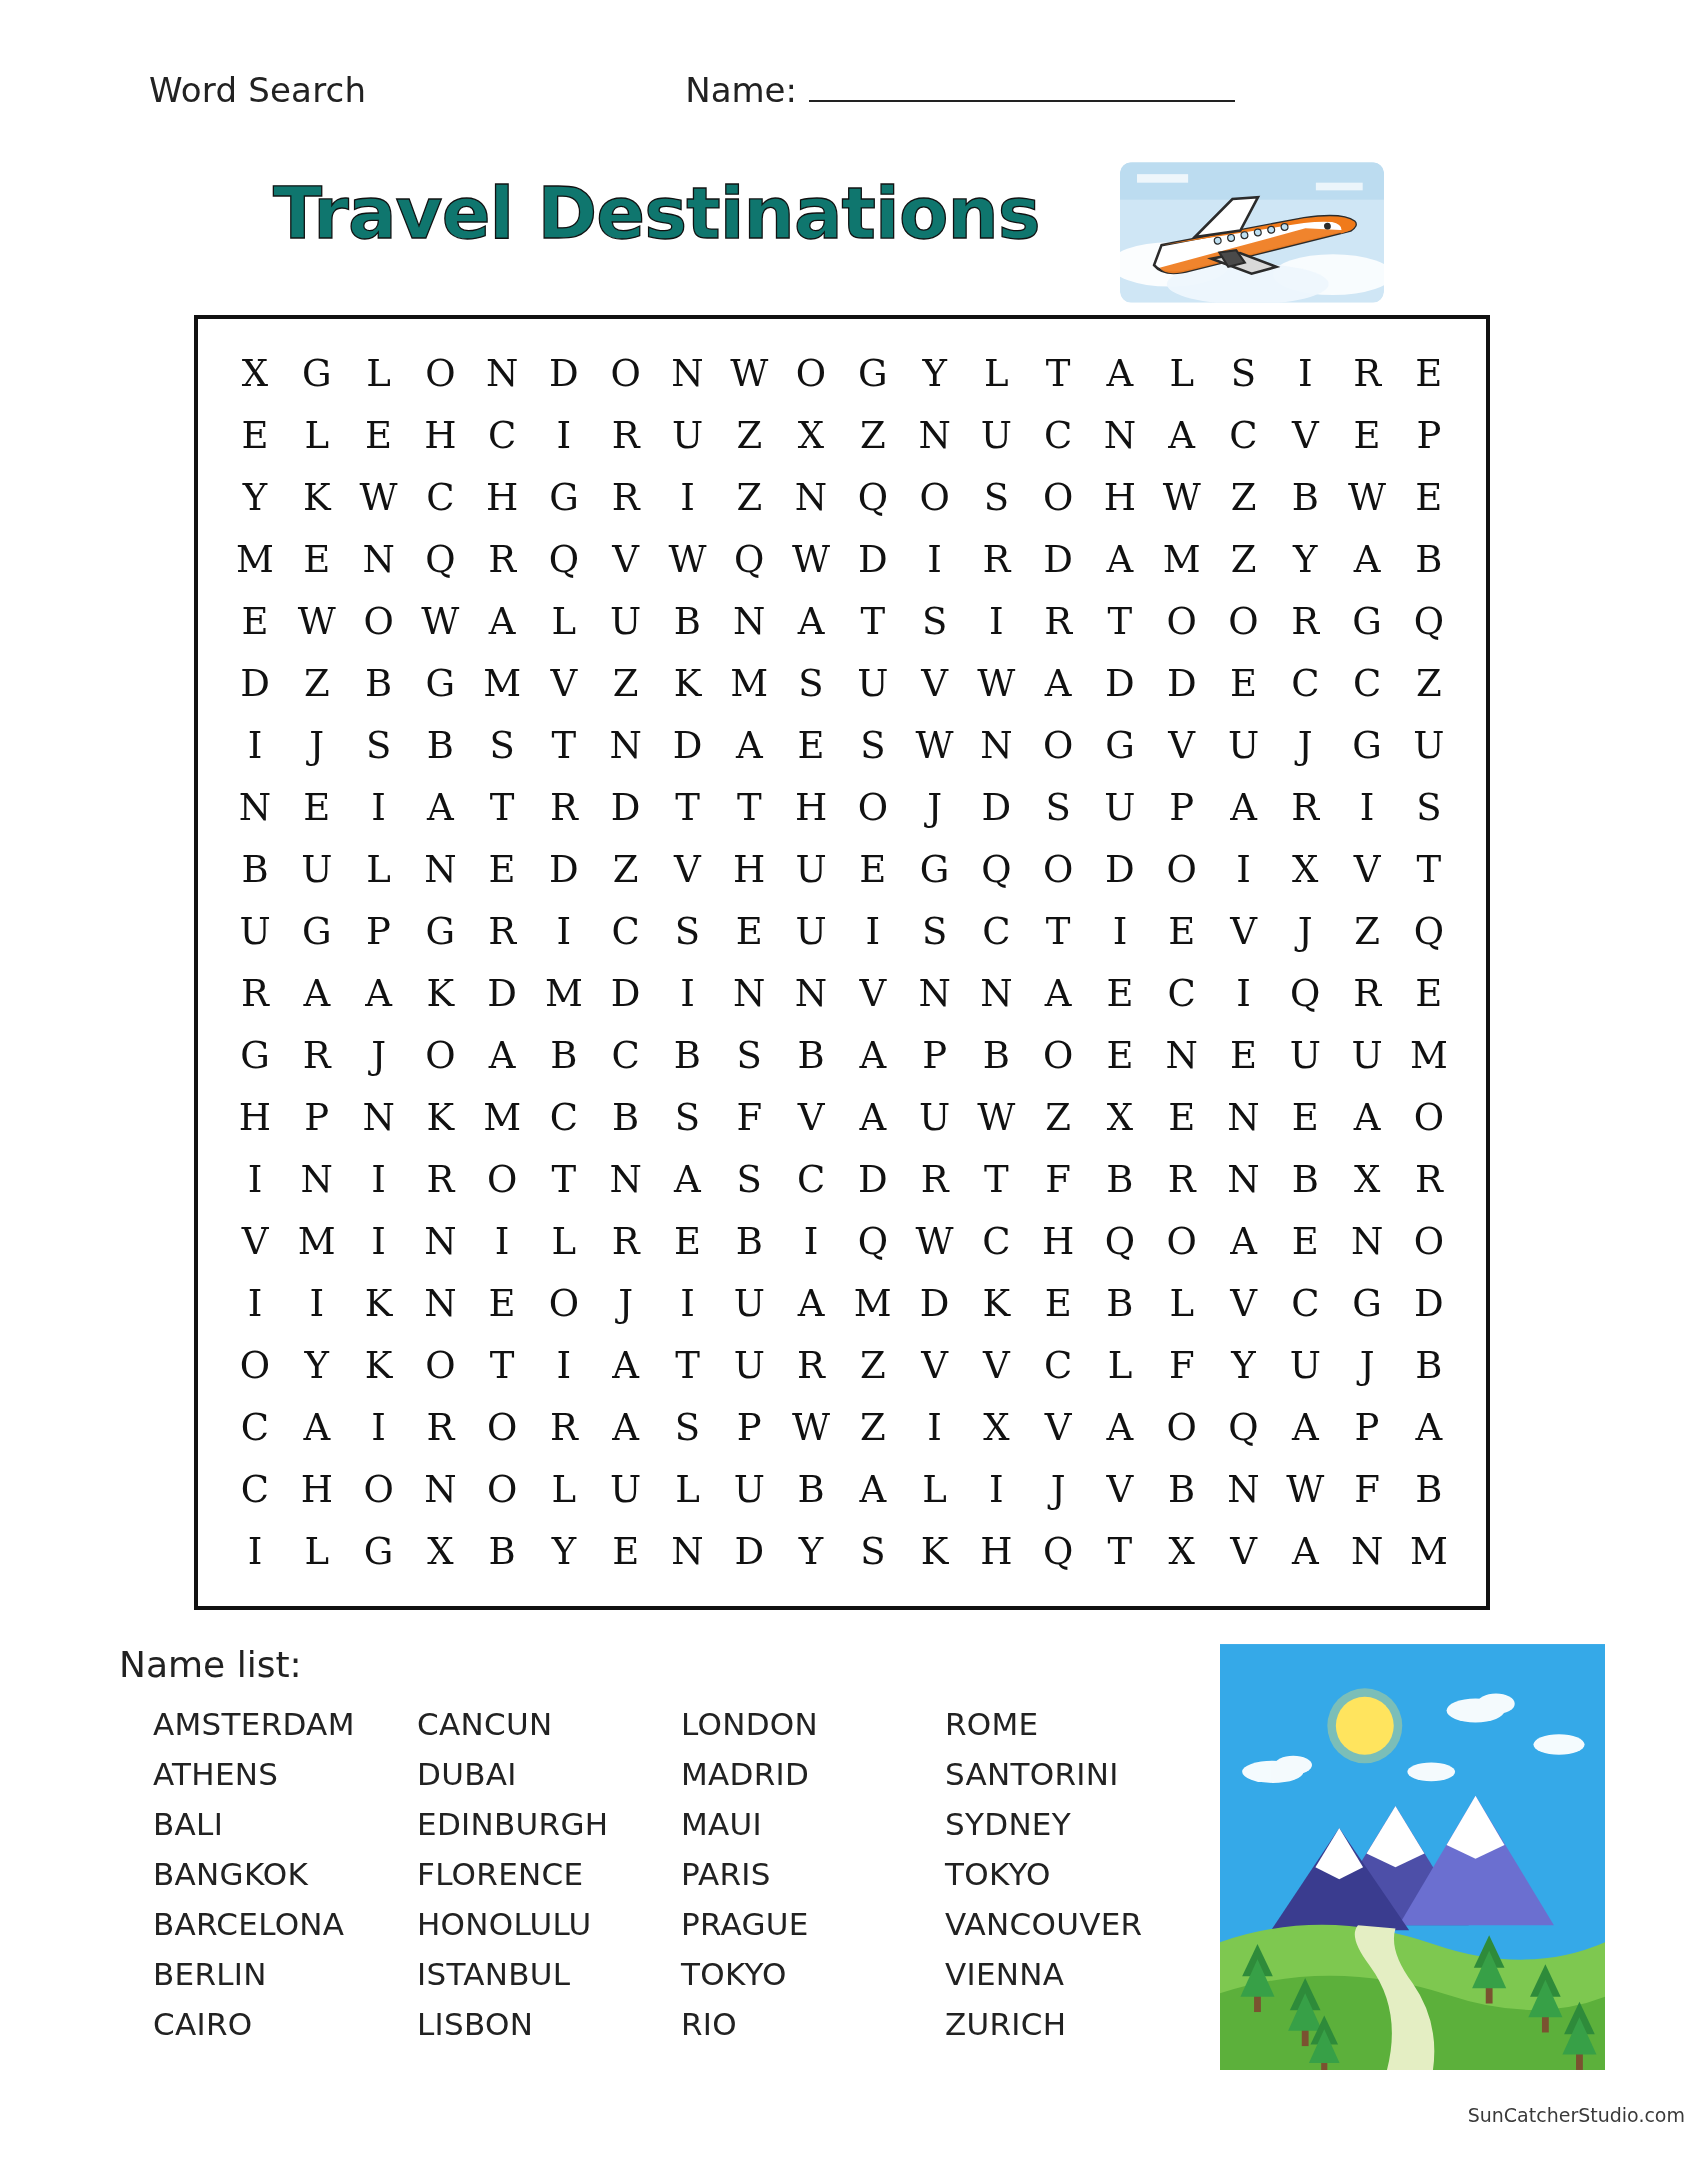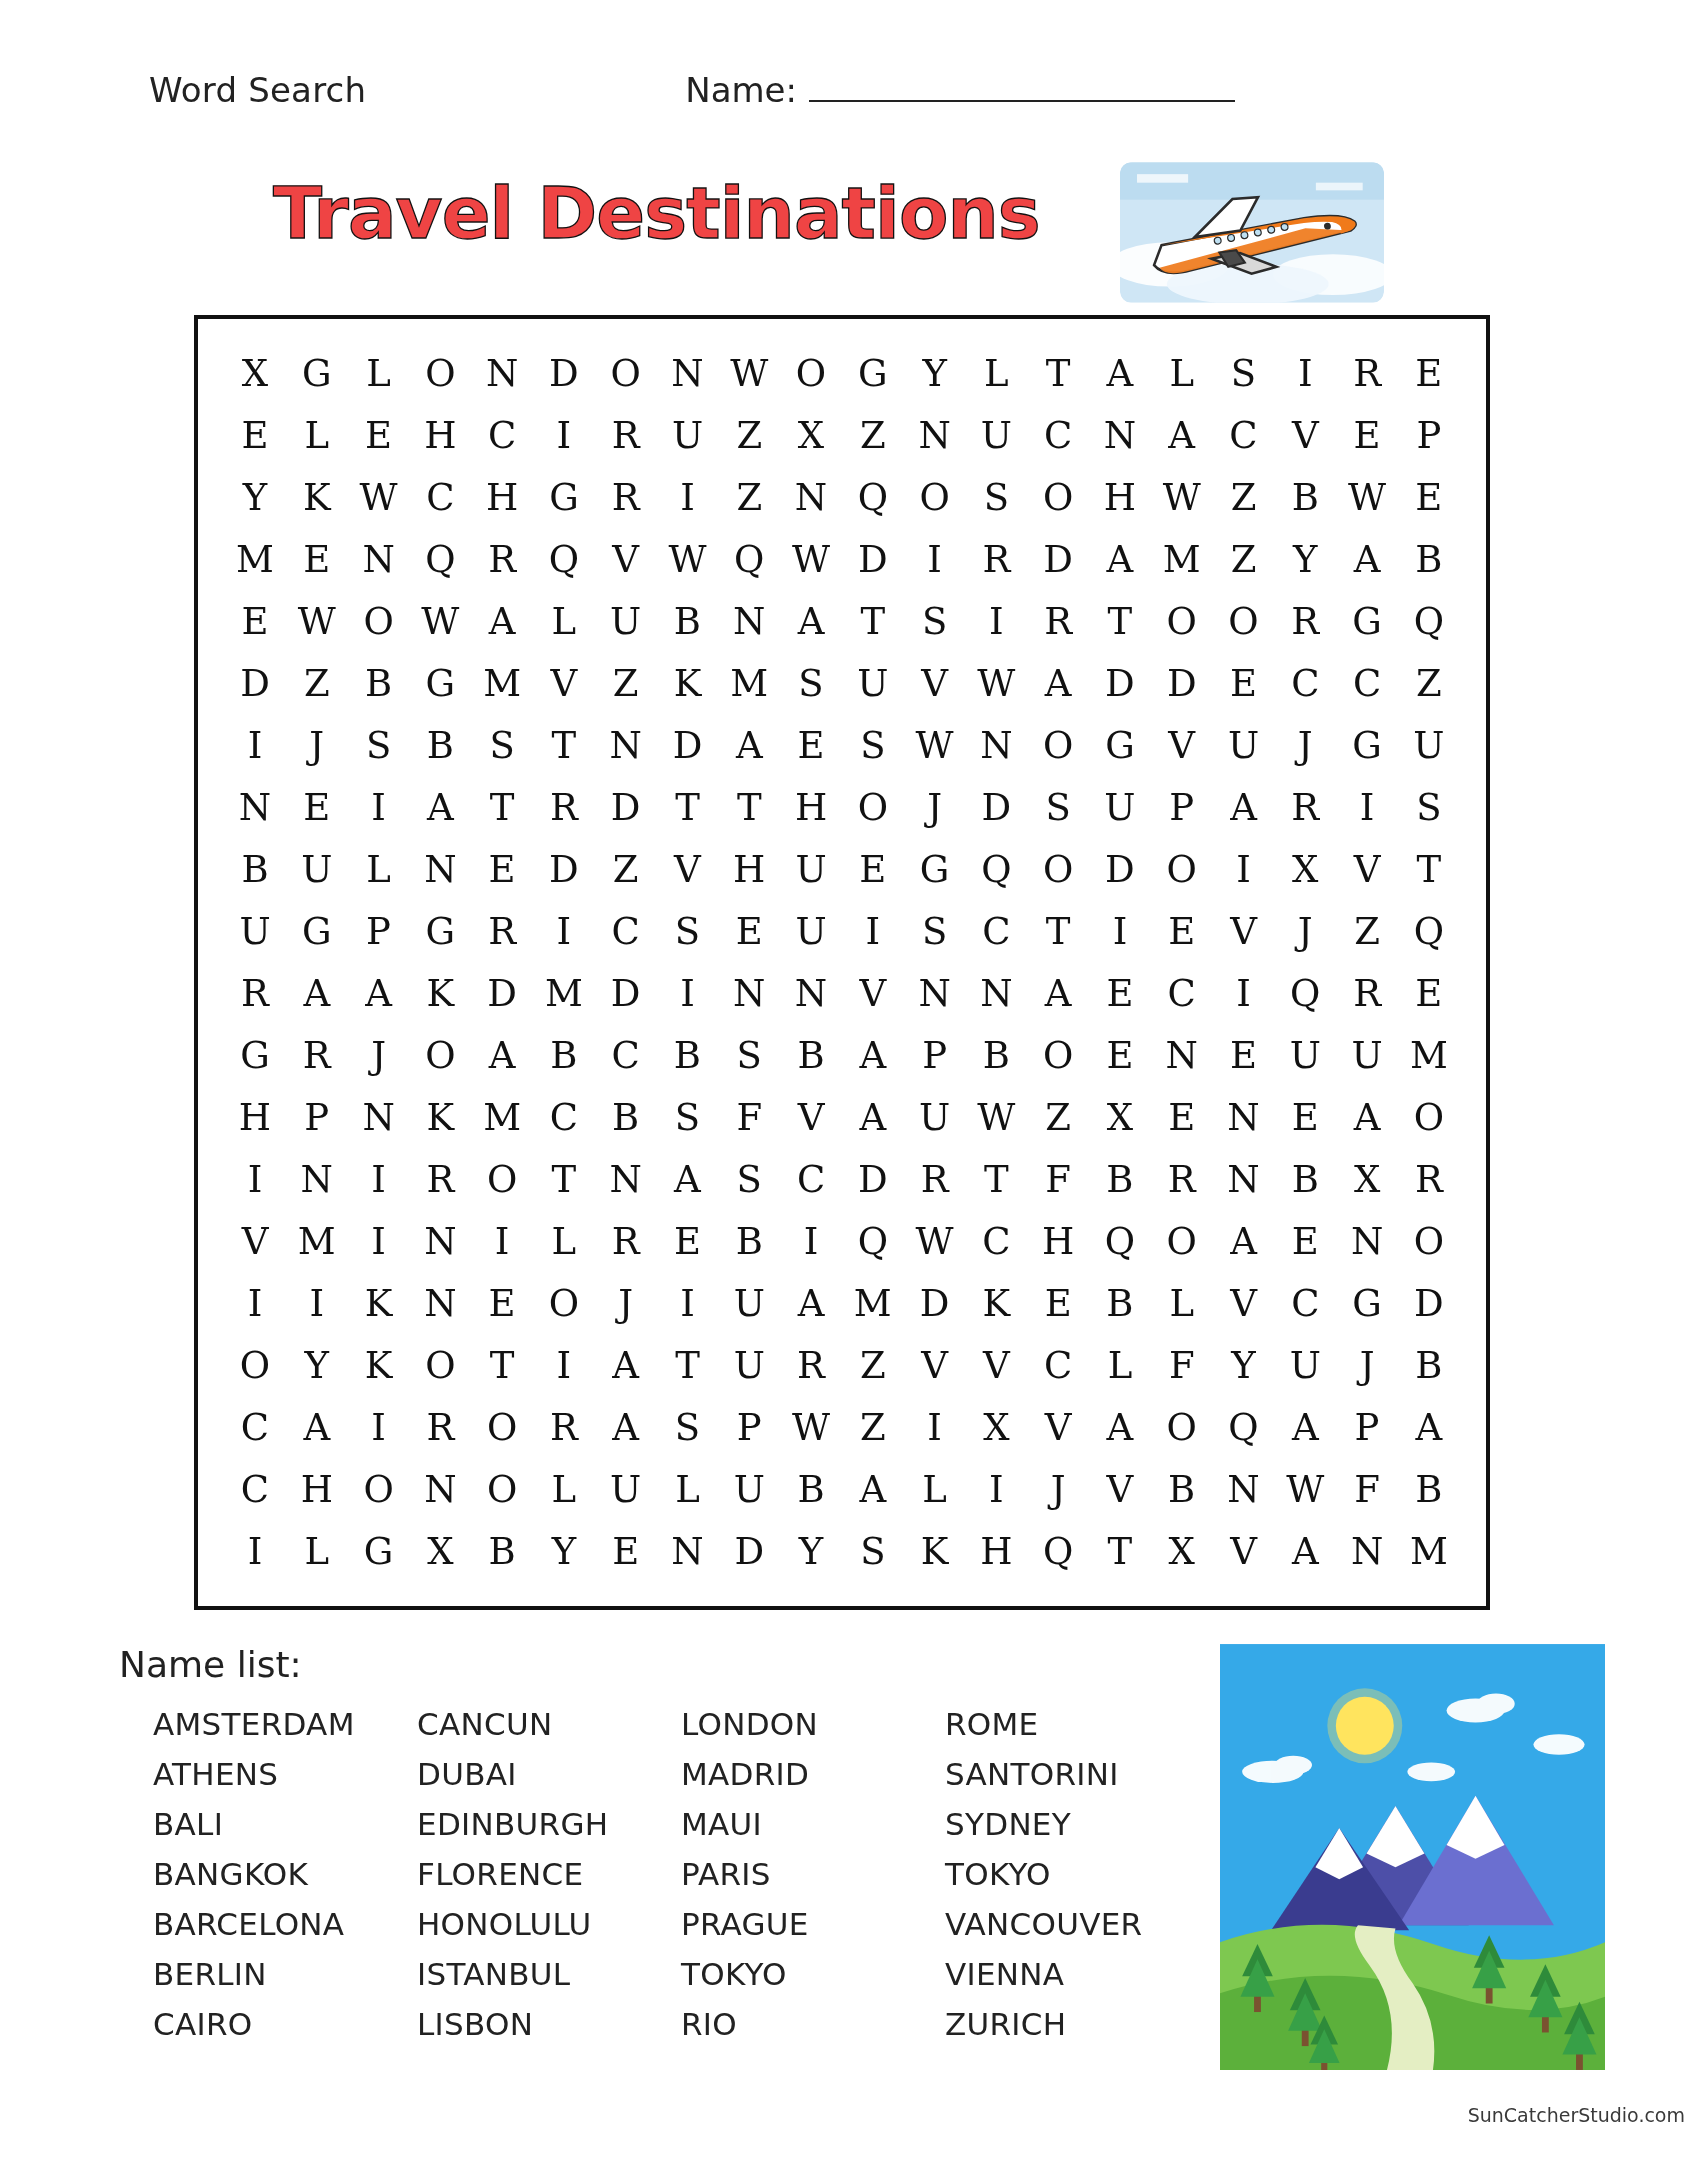--- a/index.html
+++ b/index.html
@@ -65,21 +65,21 @@
     height: 136px;
   }
   .title {
     position: absolute;
     left: 273px;
     top: 8.5px;
     font-family: "DejaVu Sans", sans-serif;
     font-weight: 700;
     font-size: 72px;
     letter-spacing: -0.9px;
-    color: #ef4444;
+    color: #0f766e;
     -webkit-text-stroke: 1.3px #111;
   }
 
   .plane-art {
     position: absolute;
     left: 1120px;
     top: 0px;
     width: 264px;
     height: 141px;
     border-radius: 12px;

